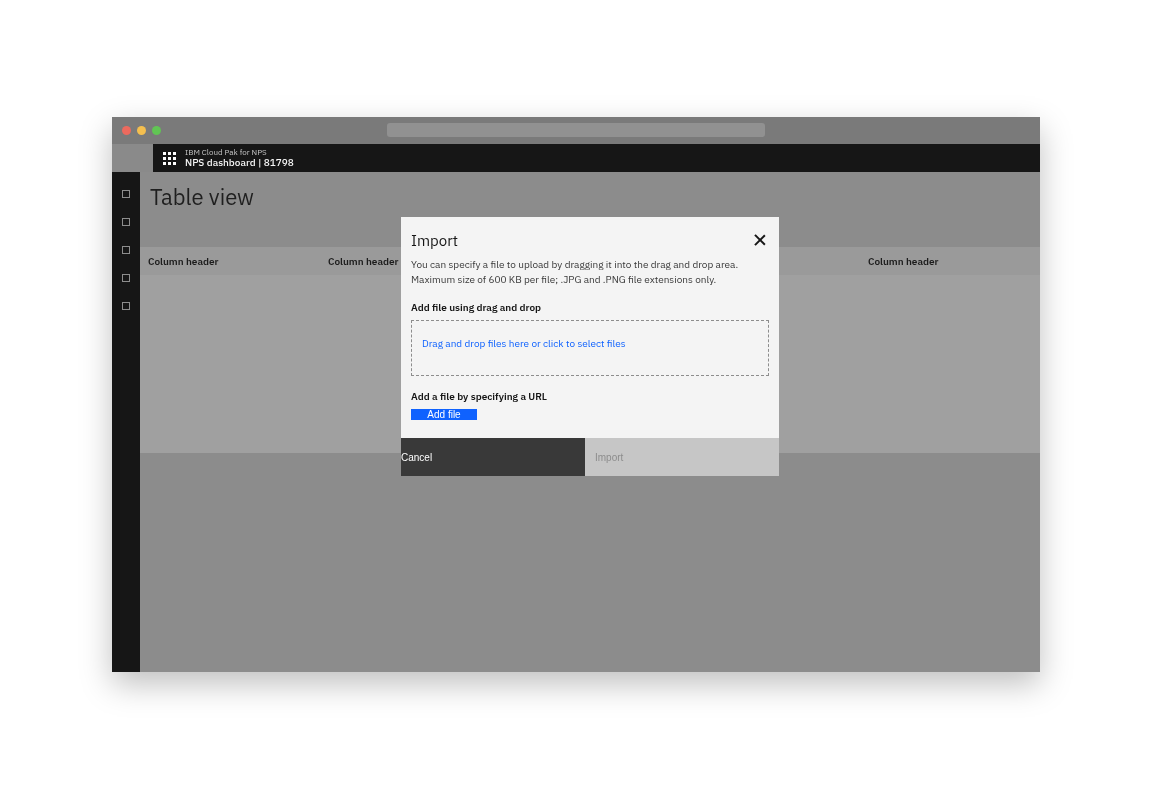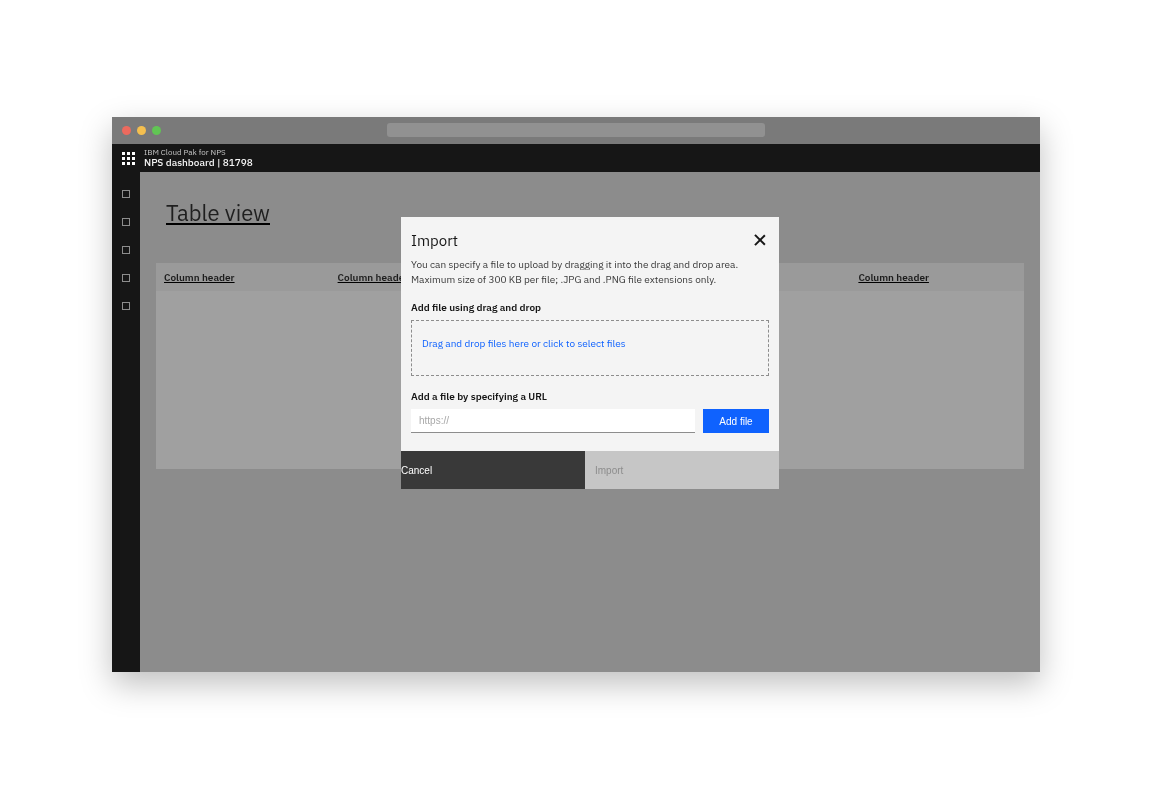--- a/index.html
+++ b/index.html
@@ -36,20 +36,21 @@
   }
 
   
   .app-header {
     height: 28px;
     background: #161616;
     color: #f4f4f4;
     display: flex;
     align-items: center;
     padding-left: 6px;
+    margin-left: 41px;
   }
   .app-switcher {
     width: 20px; height: 20px;
     display: grid;
     grid-template-columns: repeat(3, 3px);
     grid-template-rows: repeat(3, 3px);
     gap: 2px;
     align-content: center;
     justify-content: center;
     margin-right: 6px;
@@ -72,22 +73,21 @@
   }
   .rail-icon {
     width: 8px; height: 8px;
     border: 1px solid #8d8d8d;
   }
 
   .main {
     flex: 1;
     background: #8c8c8c; 
     position: relative;
-    padding: 16px;
-    text-decoration: underline;
+    padding: 0;
   }
   .page-title {
     font-size: 22px;
     font-weight: 400;
     color: #1f1f1f;
     margin: 10px 0 18px 10px;
   }
   .table-wrap {
     background: #a0a0a0;
     width: 100%;
@@ -243,30 +243,29 @@
       <div class="scrim"></div>
     </div>
   </div>
 
   <div class="modal">
     <div class="modal-body">
       <div class="modal-head">
         <h2 class="modal-title">Import</h2>
         <div class="modal-close"></div>
       </div>
-      <p class="modal-desc">You can specify a file to upload by dragging it into the drag and drop area. Maximum size of 300 KB per file; .JPG and .PNG file extensions only.</p>
+      <p class="modal-desc">You can specify a file to upload by dragging it into the drag and drop area. Maximum size of 600 KB per file; .JPG and .PNG file extensions only.</p>
 
       <label class="form-label">Add file using drag and drop</label>
       <div class="dropzone">
         <span class="dropzone-text">Drag and drop files here or click to select files</span>
       </div>
 
       <label class="form-label">Add a file by specifying a URL</label>
       <div class="url-row">
-        <input type="text" class="url-input" placeholder="https://" style="">
         <button class="addfile-btn">Add file</button>
       </div>
     </div>
     <div class="modal-actions">
       <button class="btn-cancel">Cancel</button>
       <button class="btn-import" disabled="">Import</button>
     </div>
   </div>
 
 </div>

